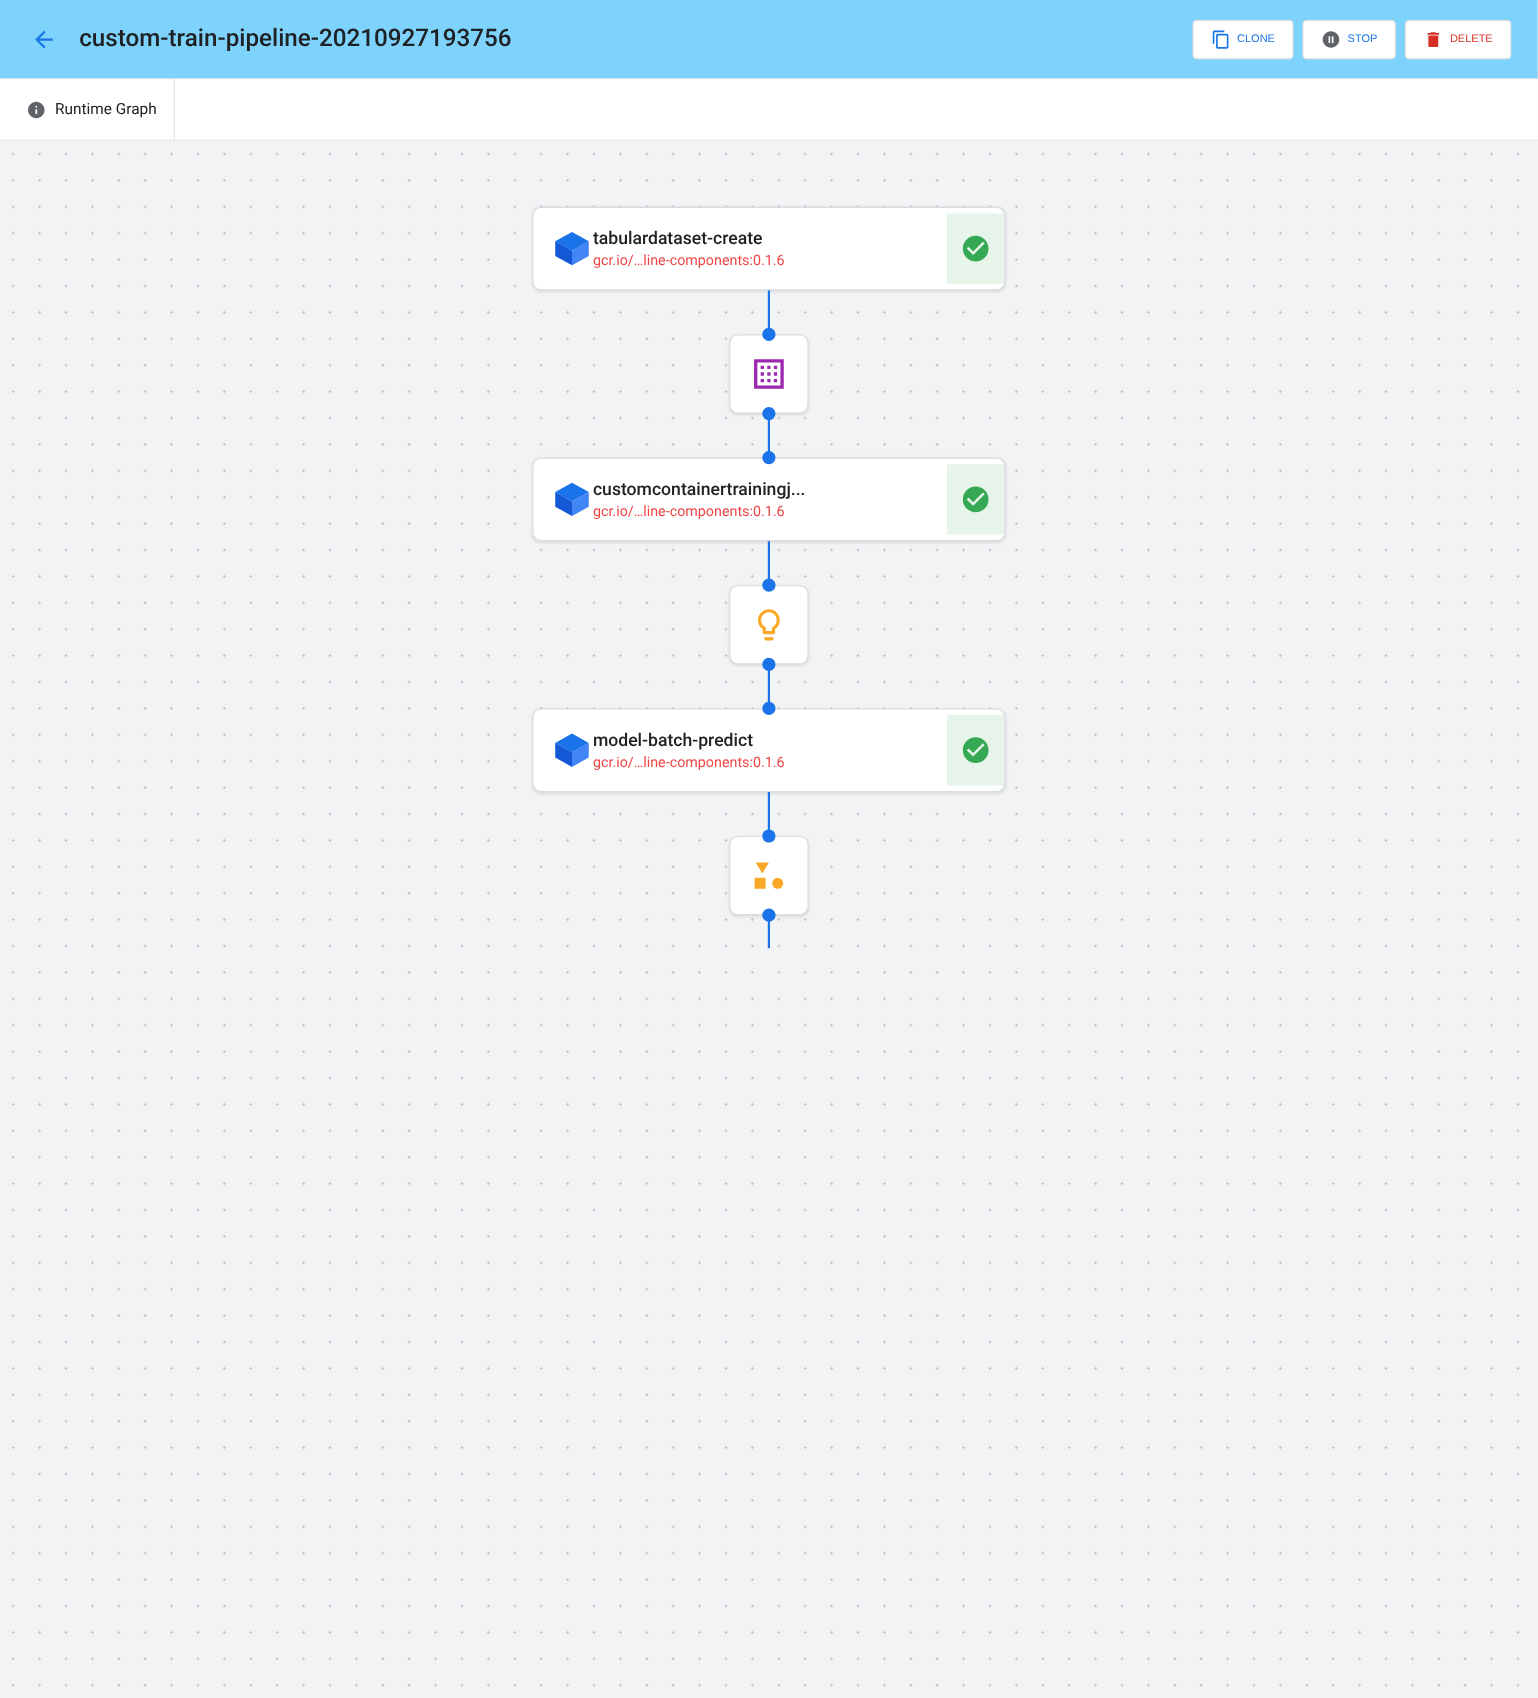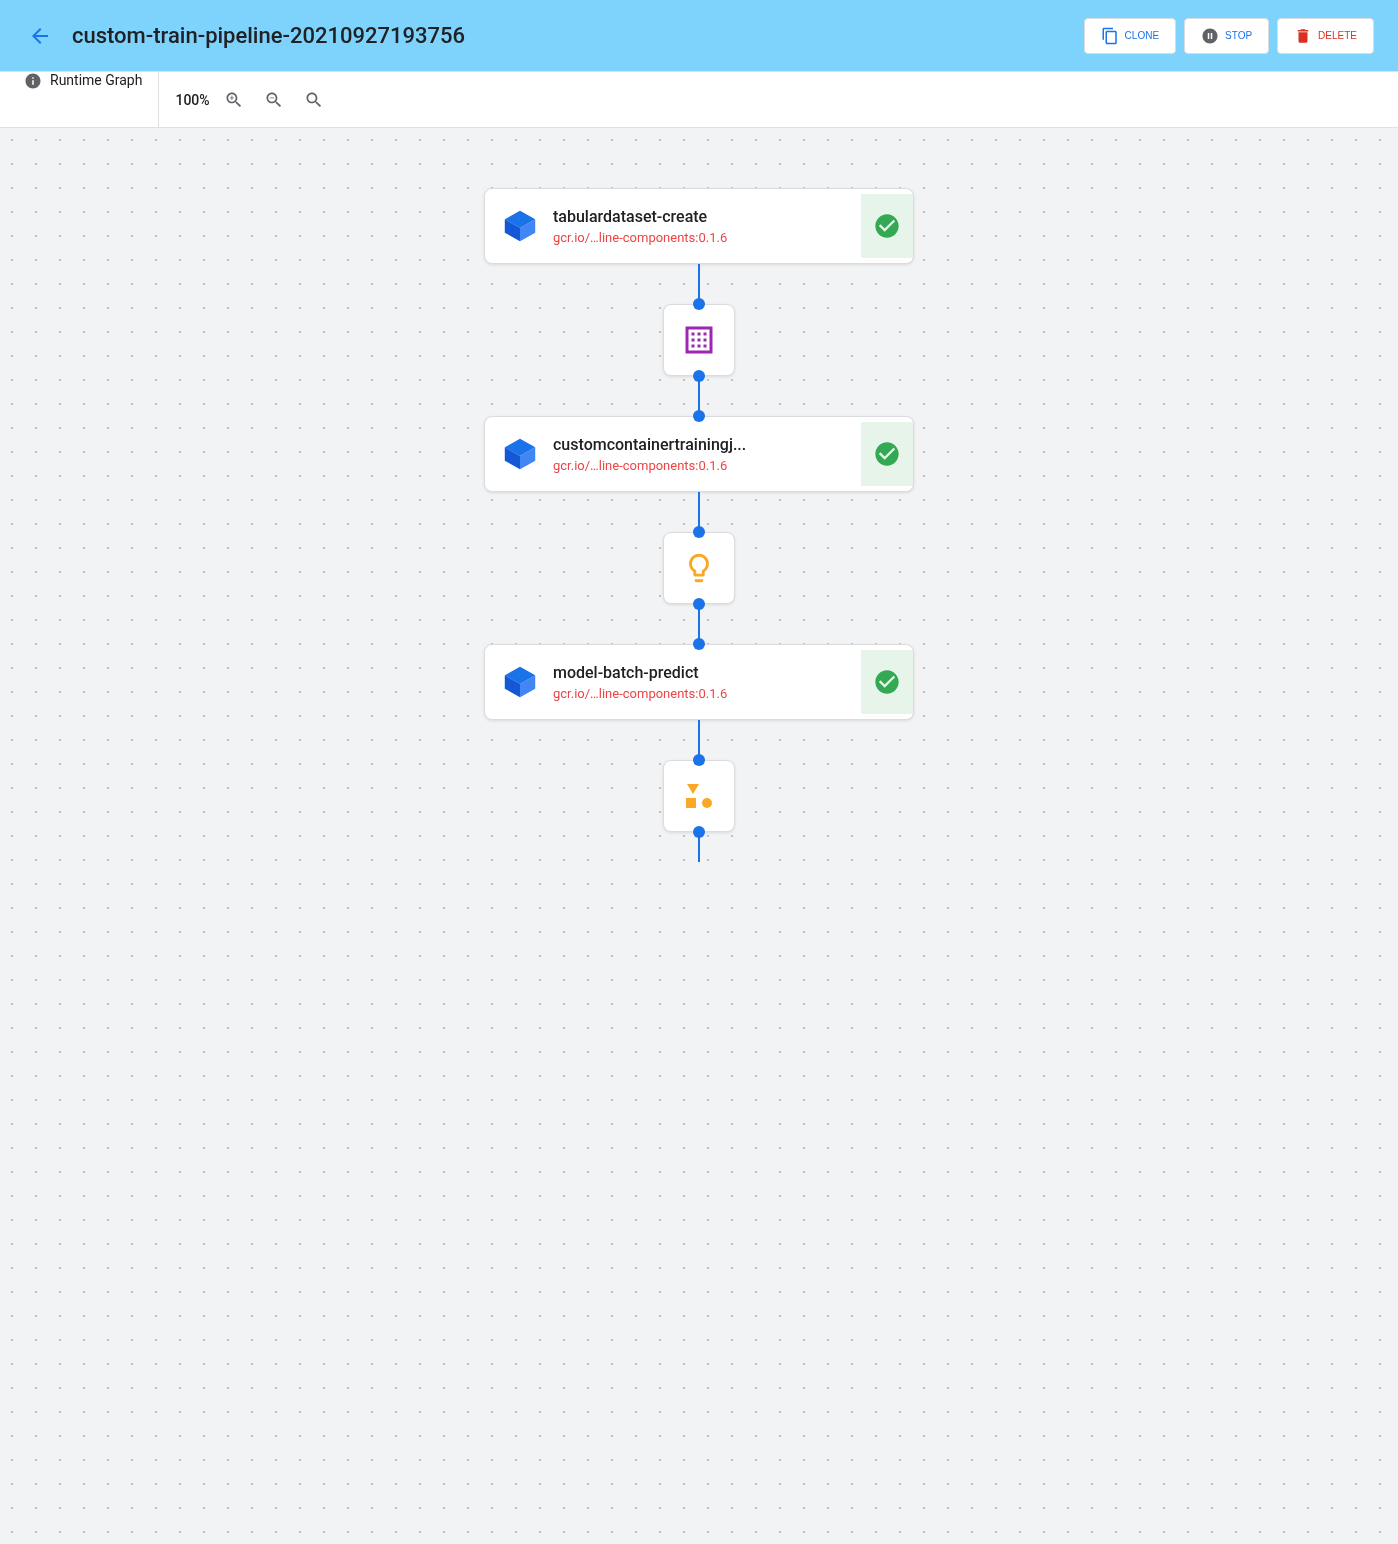--- a/index.html
+++ b/index.html
@@ -62,20 +62,21 @@
       display: flex;
       align-items: center;
       padding: 0 24px;
       height: 56px;
       background: #fff;
       border-bottom: 1px solid #e0e0e0;
       gap: 0;
     }
     .toolbar-item {
       display: flex;
+      align-items: center;
       gap: 8px;
       padding: 0 16px;
       height: 100%;
       font-size: 14px;
       color: #202124;
       border-right: 1px solid #e0e0e0;
       cursor: pointer;
     }
     .toolbar-item:first-child { padding-left: 0; }
     .steps-text { font-weight: 400; }
@@ -168,21 +169,20 @@
       width: 430px;
       padding: 0;
       overflow: hidden;
       box-shadow: 0 1px 3px rgba(0,0,0,0.1);
     }
     .node-card-body {
       display: flex;
       align-items: flex-end;
       flex: 1;
       padding: 18px 16px;
-      gap: 14px;
     }
     .node-info { flex: 1; }
     .node-name {
       font-size: 16px;
       font-weight: 500;
       color: #202124;
       margin-bottom: 4px;
     }
     .node-subtitle {
       font-size: 13px;
@@ -256,38 +256,20 @@
   </div>
 </header>
 
 <div class="toolbar">
   <div class="toolbar-item">
     <svg width="18" height="18" viewBox="0 0 24 24" fill="#5f6368">
       <path d="M12 2C6.48 2 2 6.48 2 12s4.48 10 10 10 10-4.48 10-10S17.52 2 12 2zm1 15h-2v-6h2v6zm0-8h-2V7h2v2z"></path>
     </svg>
     <span>Runtime Graph</span>
   </div>
-  <div class="zoom-container">
-    <span class="zoom-value">100%</span>
-    <button class="zoom-btn">
-      <svg width="20" height="20" viewBox="0 0 24 24" fill="#5f6368">
-        <path d="M15.5 14h-.79l-.28-.27C15.41 12.59 16 11.11 16 9.5 16 5.91 13.09 3 9.5 3S3 5.91 3 9.5 5.91 16 9.5 16c1.61 0 3.09-.59 4.23-1.57l.27.28v.79l5 4.99L20.49 19l-4.99-5zm-6 0C7.01 14 5 11.99 5 9.5S7.01 5 9.5 5 14 7.01 14 9.5 11.99 14 9.5 14zm2.5-4h-2v2H9v-2H7V9h2V7h1v2h2v1z"></path>
-      </svg>
-    </button>
-    <button class="zoom-btn">
-      <svg width="20" height="20" viewBox="0 0 24 24" fill="#5f6368">
-        <path d="M15.5 14h-.79l-.28-.27C15.41 12.59 16 11.11 16 9.5 16 5.91 13.09 3 9.5 3S3 5.91 3 9.5 5.91 16 9.5 16c1.61 0 3.09-.59 4.23-1.57l.27.28v.79l5 4.99L20.49 19l-4.99-5zm-6 0C7.01 14 5 11.99 5 9.5S7.01 5 9.5 5 14 7.01 14 9.5 11.99 14 9.5 14zM7 9h5v1H7z"></path>
-      </svg>
-    </button>
-    <button class="zoom-btn">
-      <svg width="20" height="20" viewBox="0 0 24 24" fill="#5f6368">
-        <path d="M15.5 14h-.79l-.28-.27C15.41 12.59 16 11.11 16 9.5 16 5.91 13.09 3 9.5 3S3 5.91 3 9.5 5.91 16 9.5 16c1.61 0 3.09-.59 4.23-1.57l.27.28v.79l5 4.99L20.49 19l-4.99-5zm-6 0C7.01 14 5 11.99 5 9.5S7.01 5 9.5 5 14 7.01 14 9.5 11.99 14 9.5 14z"></path>
-      </svg>
-    </button>
-  </div>
 </div>
 
 <div class="canvas">
   <div class="pipeline-container">
 
     <div class="node-card">
       <div class="node-card-body">
         <svg class="cube-svg" viewBox="0 0 40 40" fill="none" xmlns="http://www.w3.org/2000/svg">
           <path d="M20 4L36 13V27L20 36L4 27V13L20 4Z" fill="#1a73e8" opacity="0.15"></path>
           <path d="M20 4L36 13L20 22L4 13L20 4Z" fill="#1a73e8"></path>

